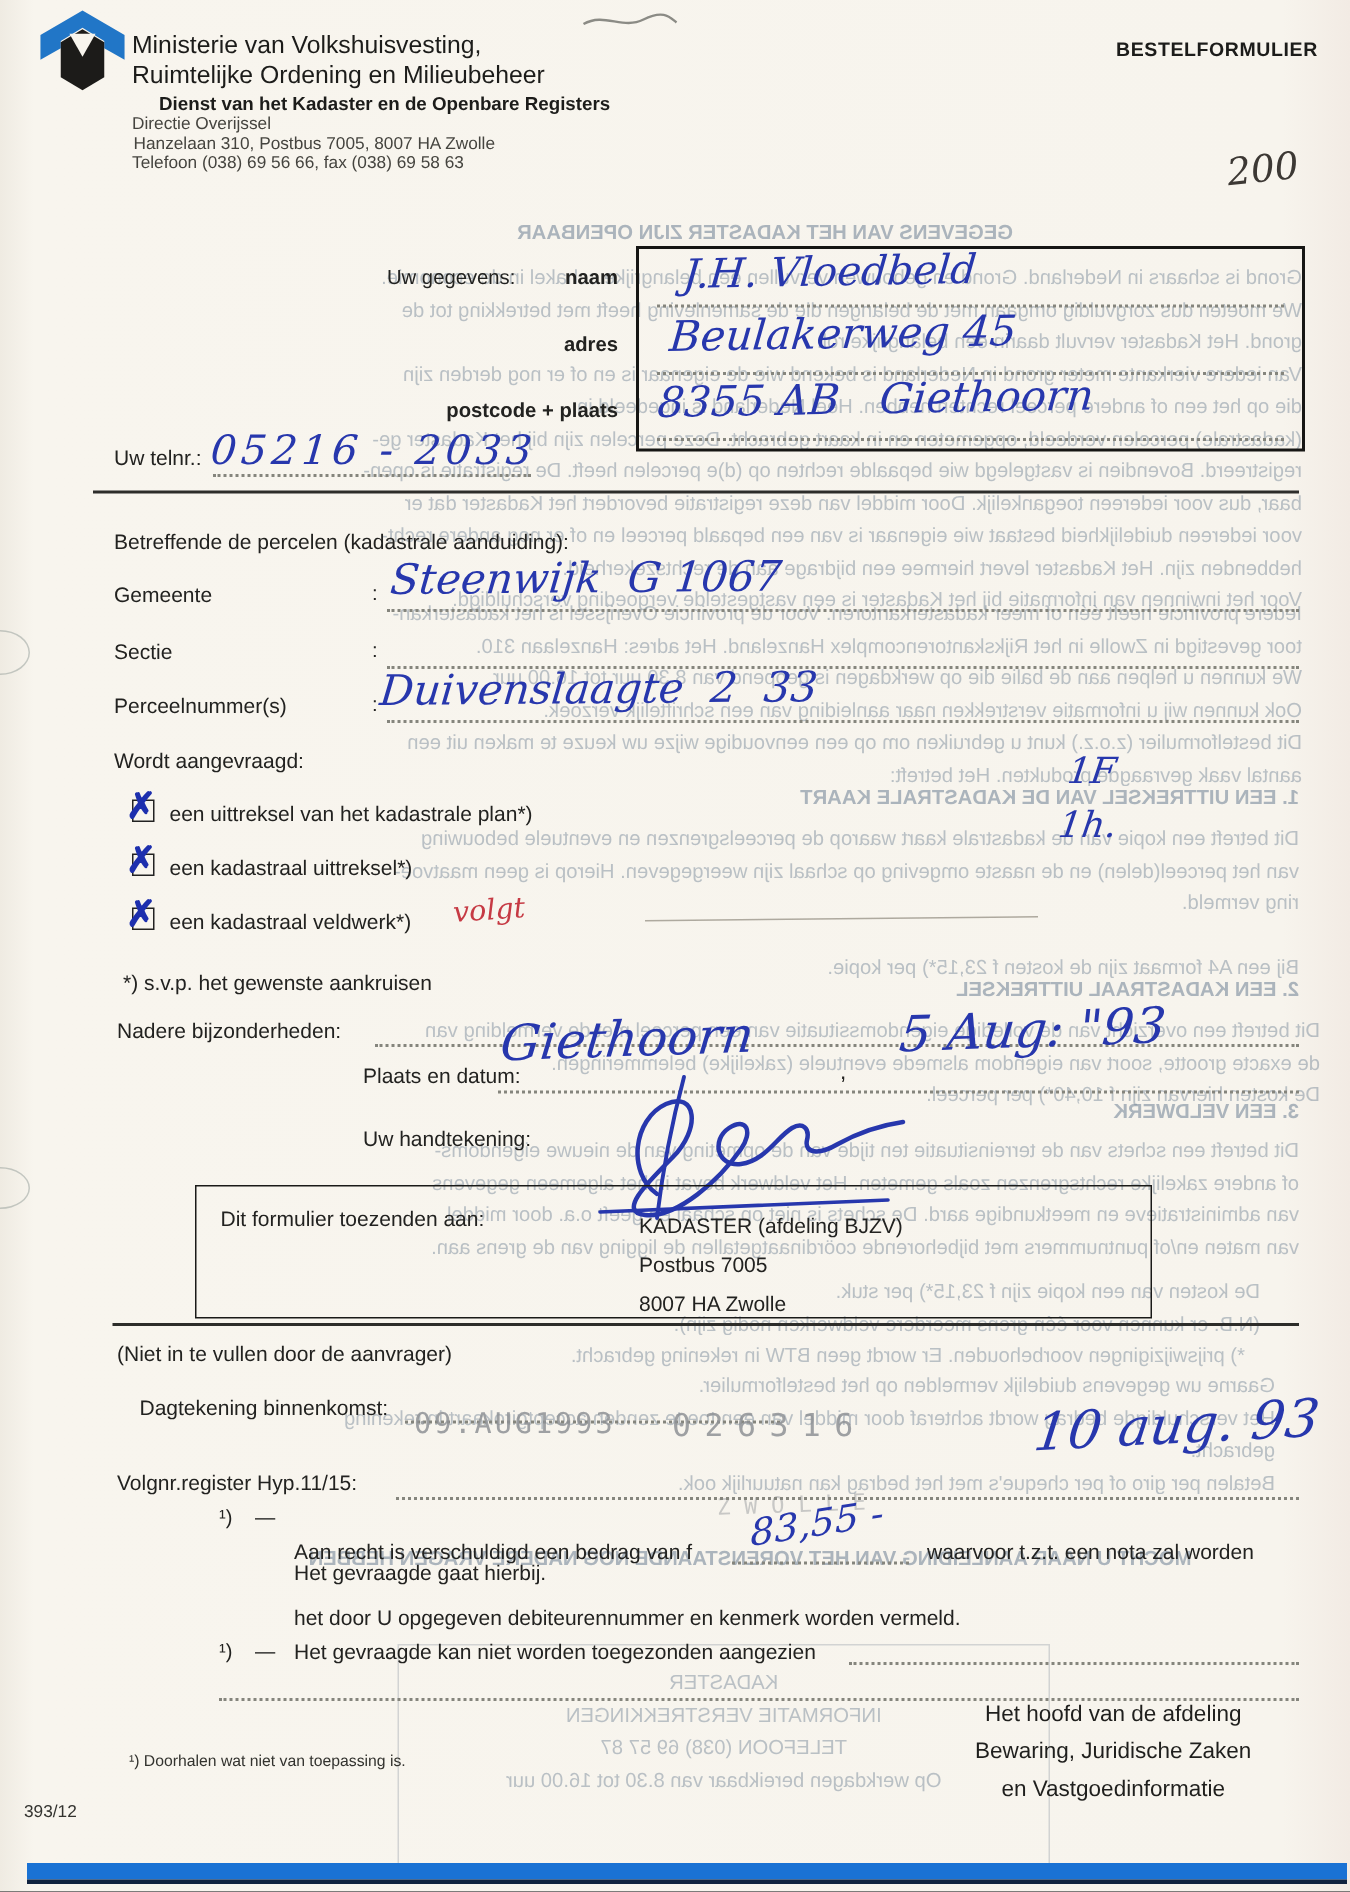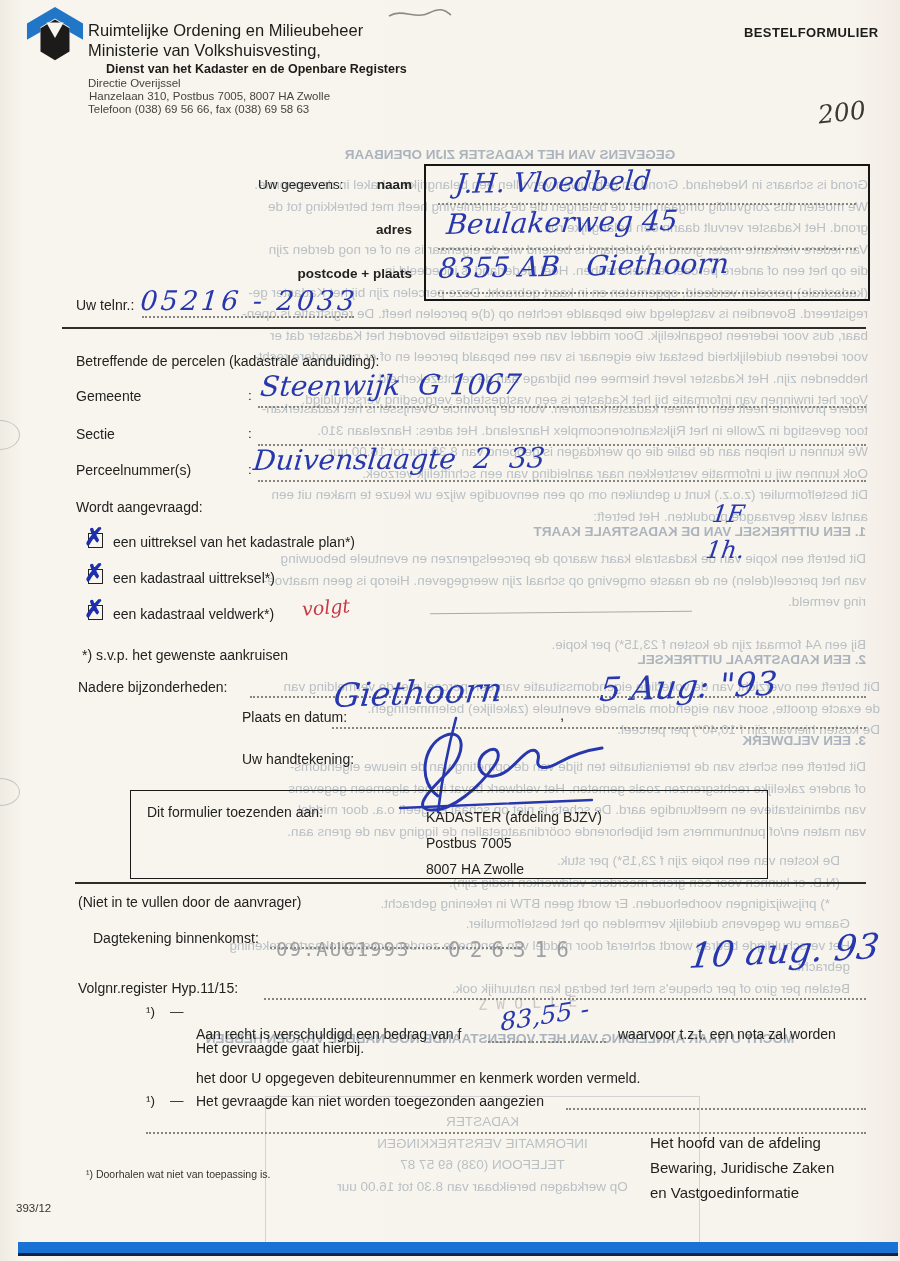--- a/index.html
+++ b/index.html
@@ -99,22 +99,22 @@
   <svg class="abs" style="left:385px;top:6px;" width="70" height="16">
       <path d="M4 10 C 18 2, 30 14, 44 7 S 62 6, 66 9" stroke="#8b8b85" stroke-width="1.6" fill="none"></path>
     </svg>
 
   <svg class="abs" style="left:26px;top:6px;" width="58" height="58" viewBox="0 0 60 60">
     <path d="M30 1 L59 18 L59 35 L45 27 L45 22 L30 13 L15 22 L15 27 L1 35 L1 18 Z" fill="#2176c7"></path>
     <path d="M15 23 L30 14 L45 23 L45 47 L30 56 L15 47 Z" fill="#1c1b19"></path>
     <path d="M21 17 L30 33 L39 17 Z" fill="#f7f4ed"></path>
   </svg>
   <div class="abs" style="left:88px;top:20px;font-size:16.5px;line-height:20px;">
+    <div>Ministerie van Volkshuisvesting,</div>
     <div>Ruimtelijke Ordening en Milieubeheer</div>
-    <div>Ministerie van Volkshuisvesting,</div>
   </div>
   <div class="abs b" style="left:106px;top:62px;font-size:12.5px;">Dienst van het Kadaster en de Openbare Registers</div>
   <div class="abs" style="left:88px;top:77px;font-size:11.5px;color:#45443f;">Directie Overijssel</div>
   <div class="abs" style="left:89px;top:90px;font-size:11.5px;color:#45443f;">Hanzelaan 310, Postbus 7005, 8007 HA Zwolle</div>
   <div class="abs" style="left:88px;top:103px;font-size:11.5px;color:#45443f;">Telefoon (038) 69 56 66, fax (038) 69 58 63</div>
   <div class="abs b" style="left:744px;top:25px;font-size:13px;letter-spacing:.4px;">BESTELFORMULIER</div>
   <div class="abs" style="left:818px;top:98px;font-family:'DejaVu Serif',serif;font-style:italic;font-size:25px;color:#3c3834;transform:rotate(-6deg);">200</div>
 
   <div class="abs boxed" style="left:424px;top:164px;width:442px;height:133px;"></div>
   <div class="abs lbl" style="left:258px;top:177px;">Uw gegevens:</div>
@@ -211,21 +211,21 @@
   <div class="abs dot" style="left:488px;top:1041px;width:118px;"></div>
   <div class="abs hw" style="left:500px;top:1008px;font-size:25px;transform:skewX(-8deg) rotate(-9deg);">83,55 -</div>
   <div class="abs lbl" style="left:618px;top:1026px;font-size:14px;">waarvoor t.z.t. een nota zal worden</div>
   <div class="abs lbl" style="left:196px;top:1070px;font-size:14px;">het door U opgegeven debiteurennummer en kenmerk worden vermeld.</div>
   <div class="abs lbl" style="left:146px;top:1093px;">¹)</div>
   <div class="abs lbl" style="left:170px;top:1093px;">—</div>
   <div class="abs lbl" style="left:196px;top:1093px;font-size:14px;">Het gevraagde kan niet worden toegezonden aangezien</div>
   <div class="abs dot" style="left:566px;top:1108px;width:300px;"></div>
   <div class="abs dot" style="left:146px;top:1132px;width:720px;"></div>
 
-  <div class="abs lines" style="left:650px;top:1130px;font-size:15px;line-height:25px;color:#1f1f1d;">
+  <div class="abs lines" style="left:650px;top:1130px;font-size:15px;line-height:25px;color:#1f1f1d;text-align:center;">
       <div class="line">Het hoofd van de afdeling</div>
       <div class="line">Bewaring, Juridische Zaken</div>
       <div class="line">en Vastgoedinformatie</div>
     </div>
   <div class="abs" style="left:86px;top:1168px;font-size:10.5px;color:#33332f;">¹) Doorhalen wat niet van toepassing is.</div>
   <div class="abs" style="left:16px;top:1202px;font-size:11.5px;color:#33332f;">393/12</div>
 
   <div class="abs" style="left:18px;top:1242px;width:880px;height:11px;background:#1a72d4;"></div>
   <div class="abs" style="left:18px;top:1253px;width:880px;height:3px;background:#10233f;"></div>
 

